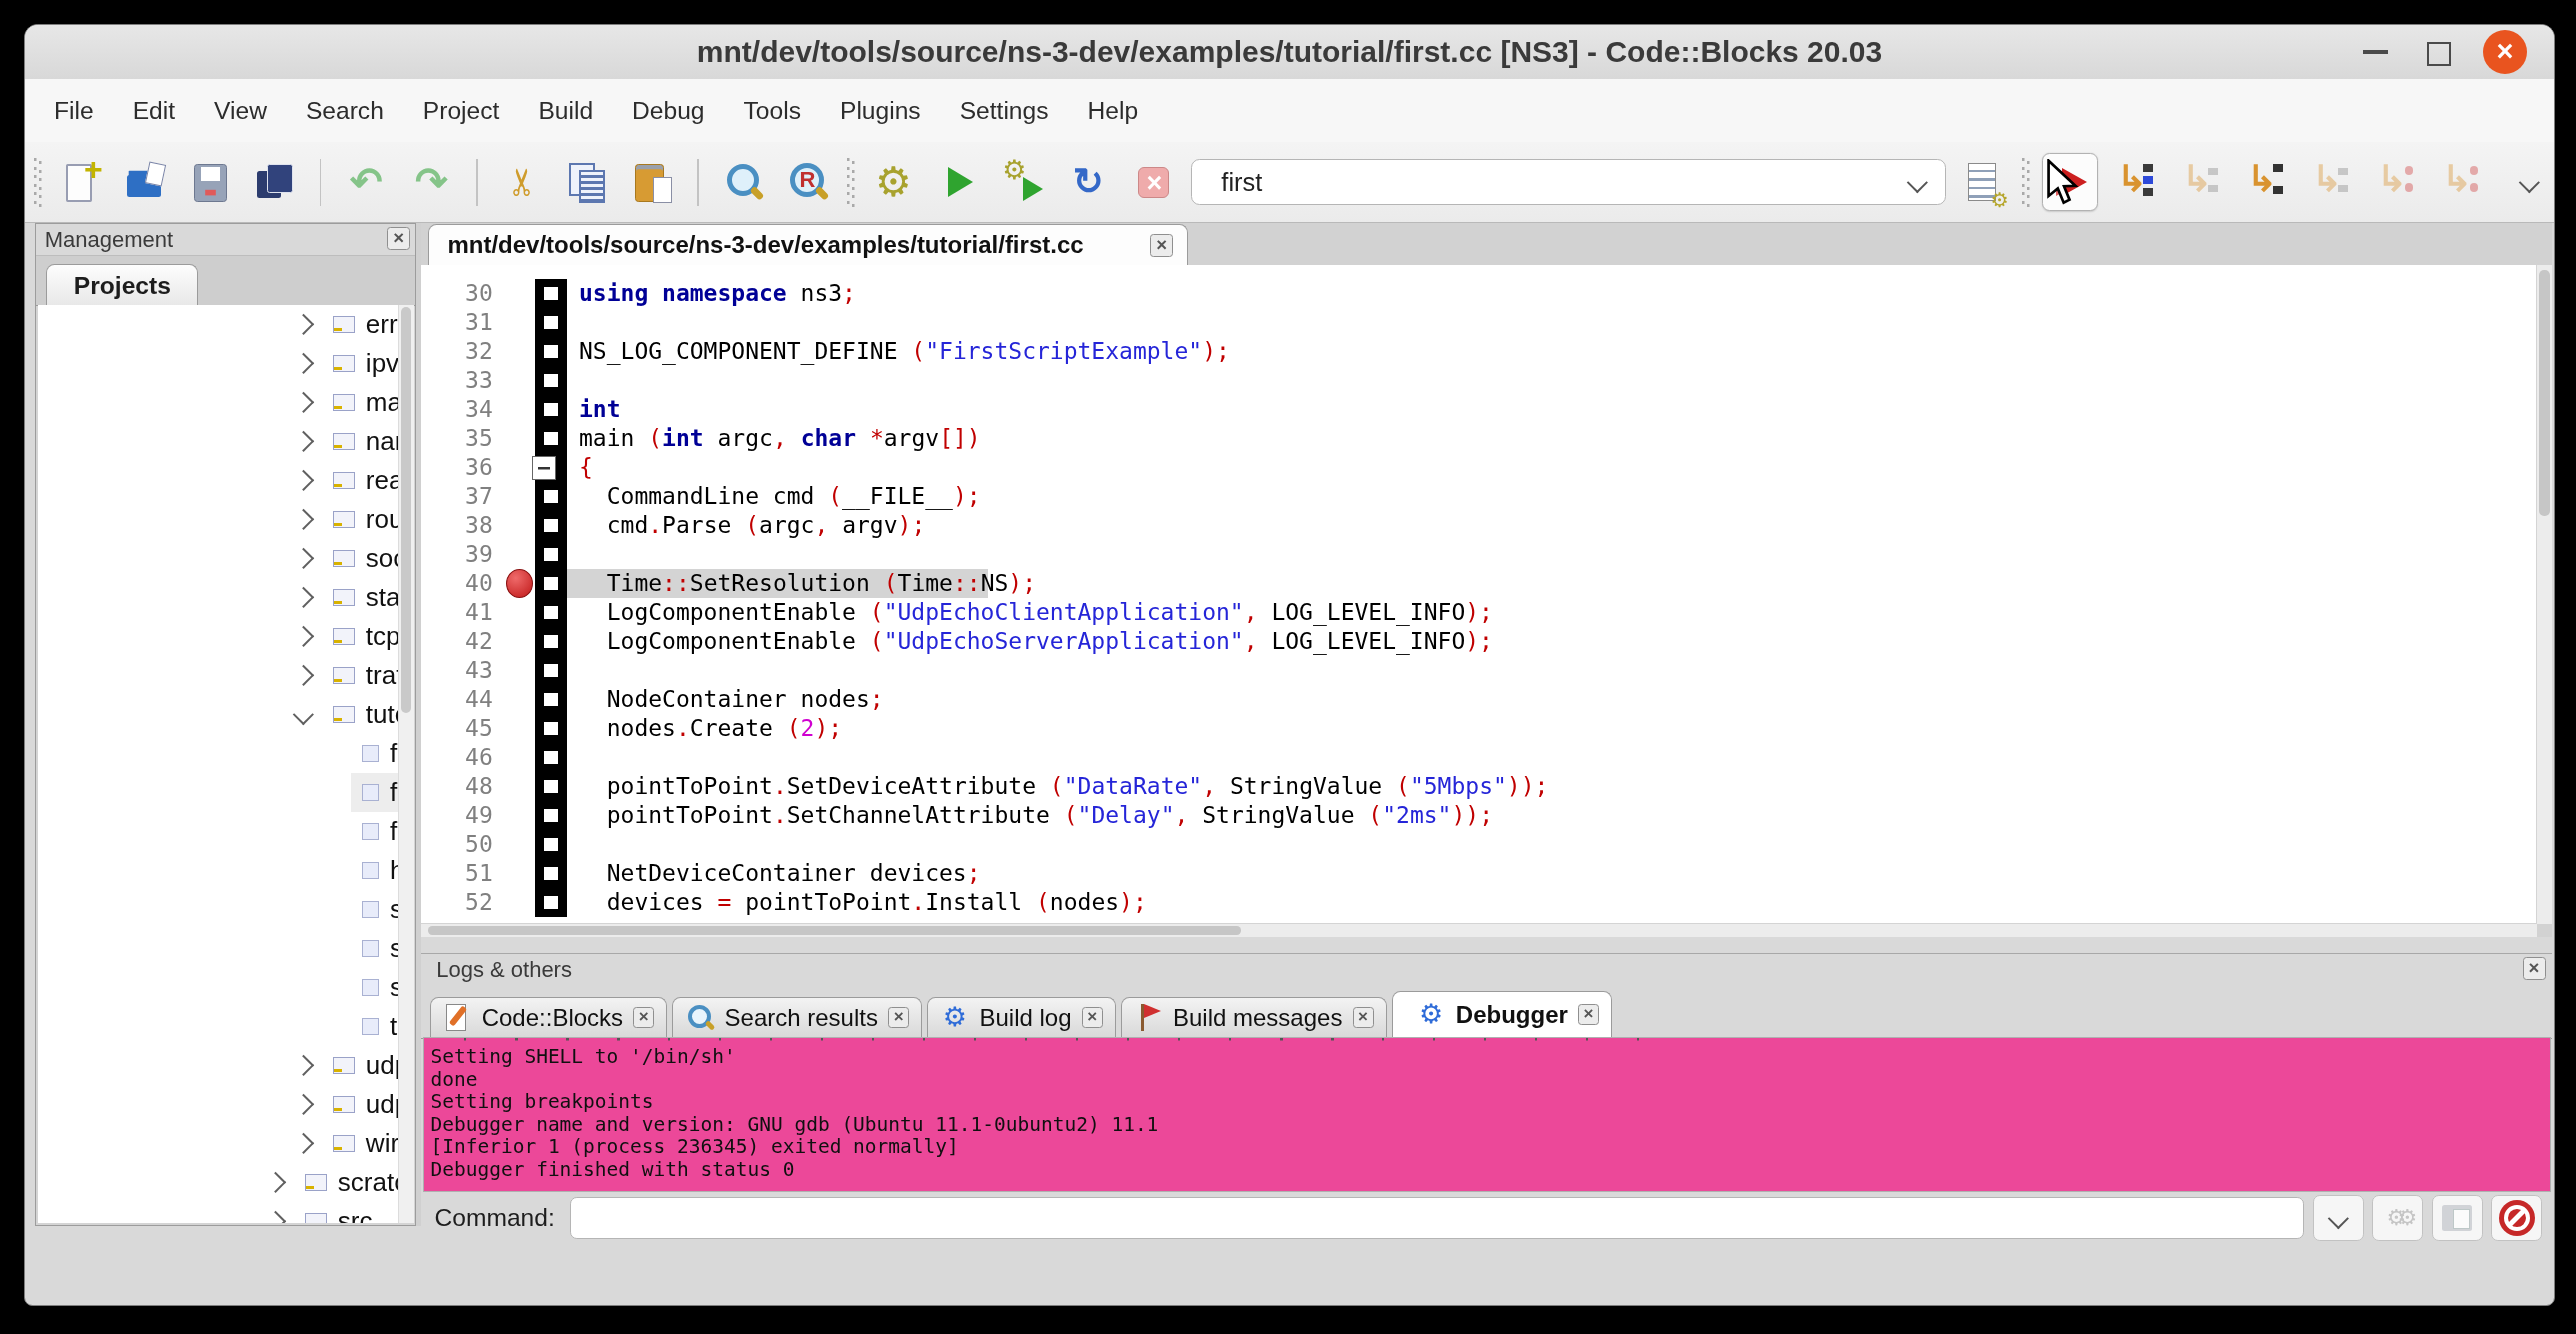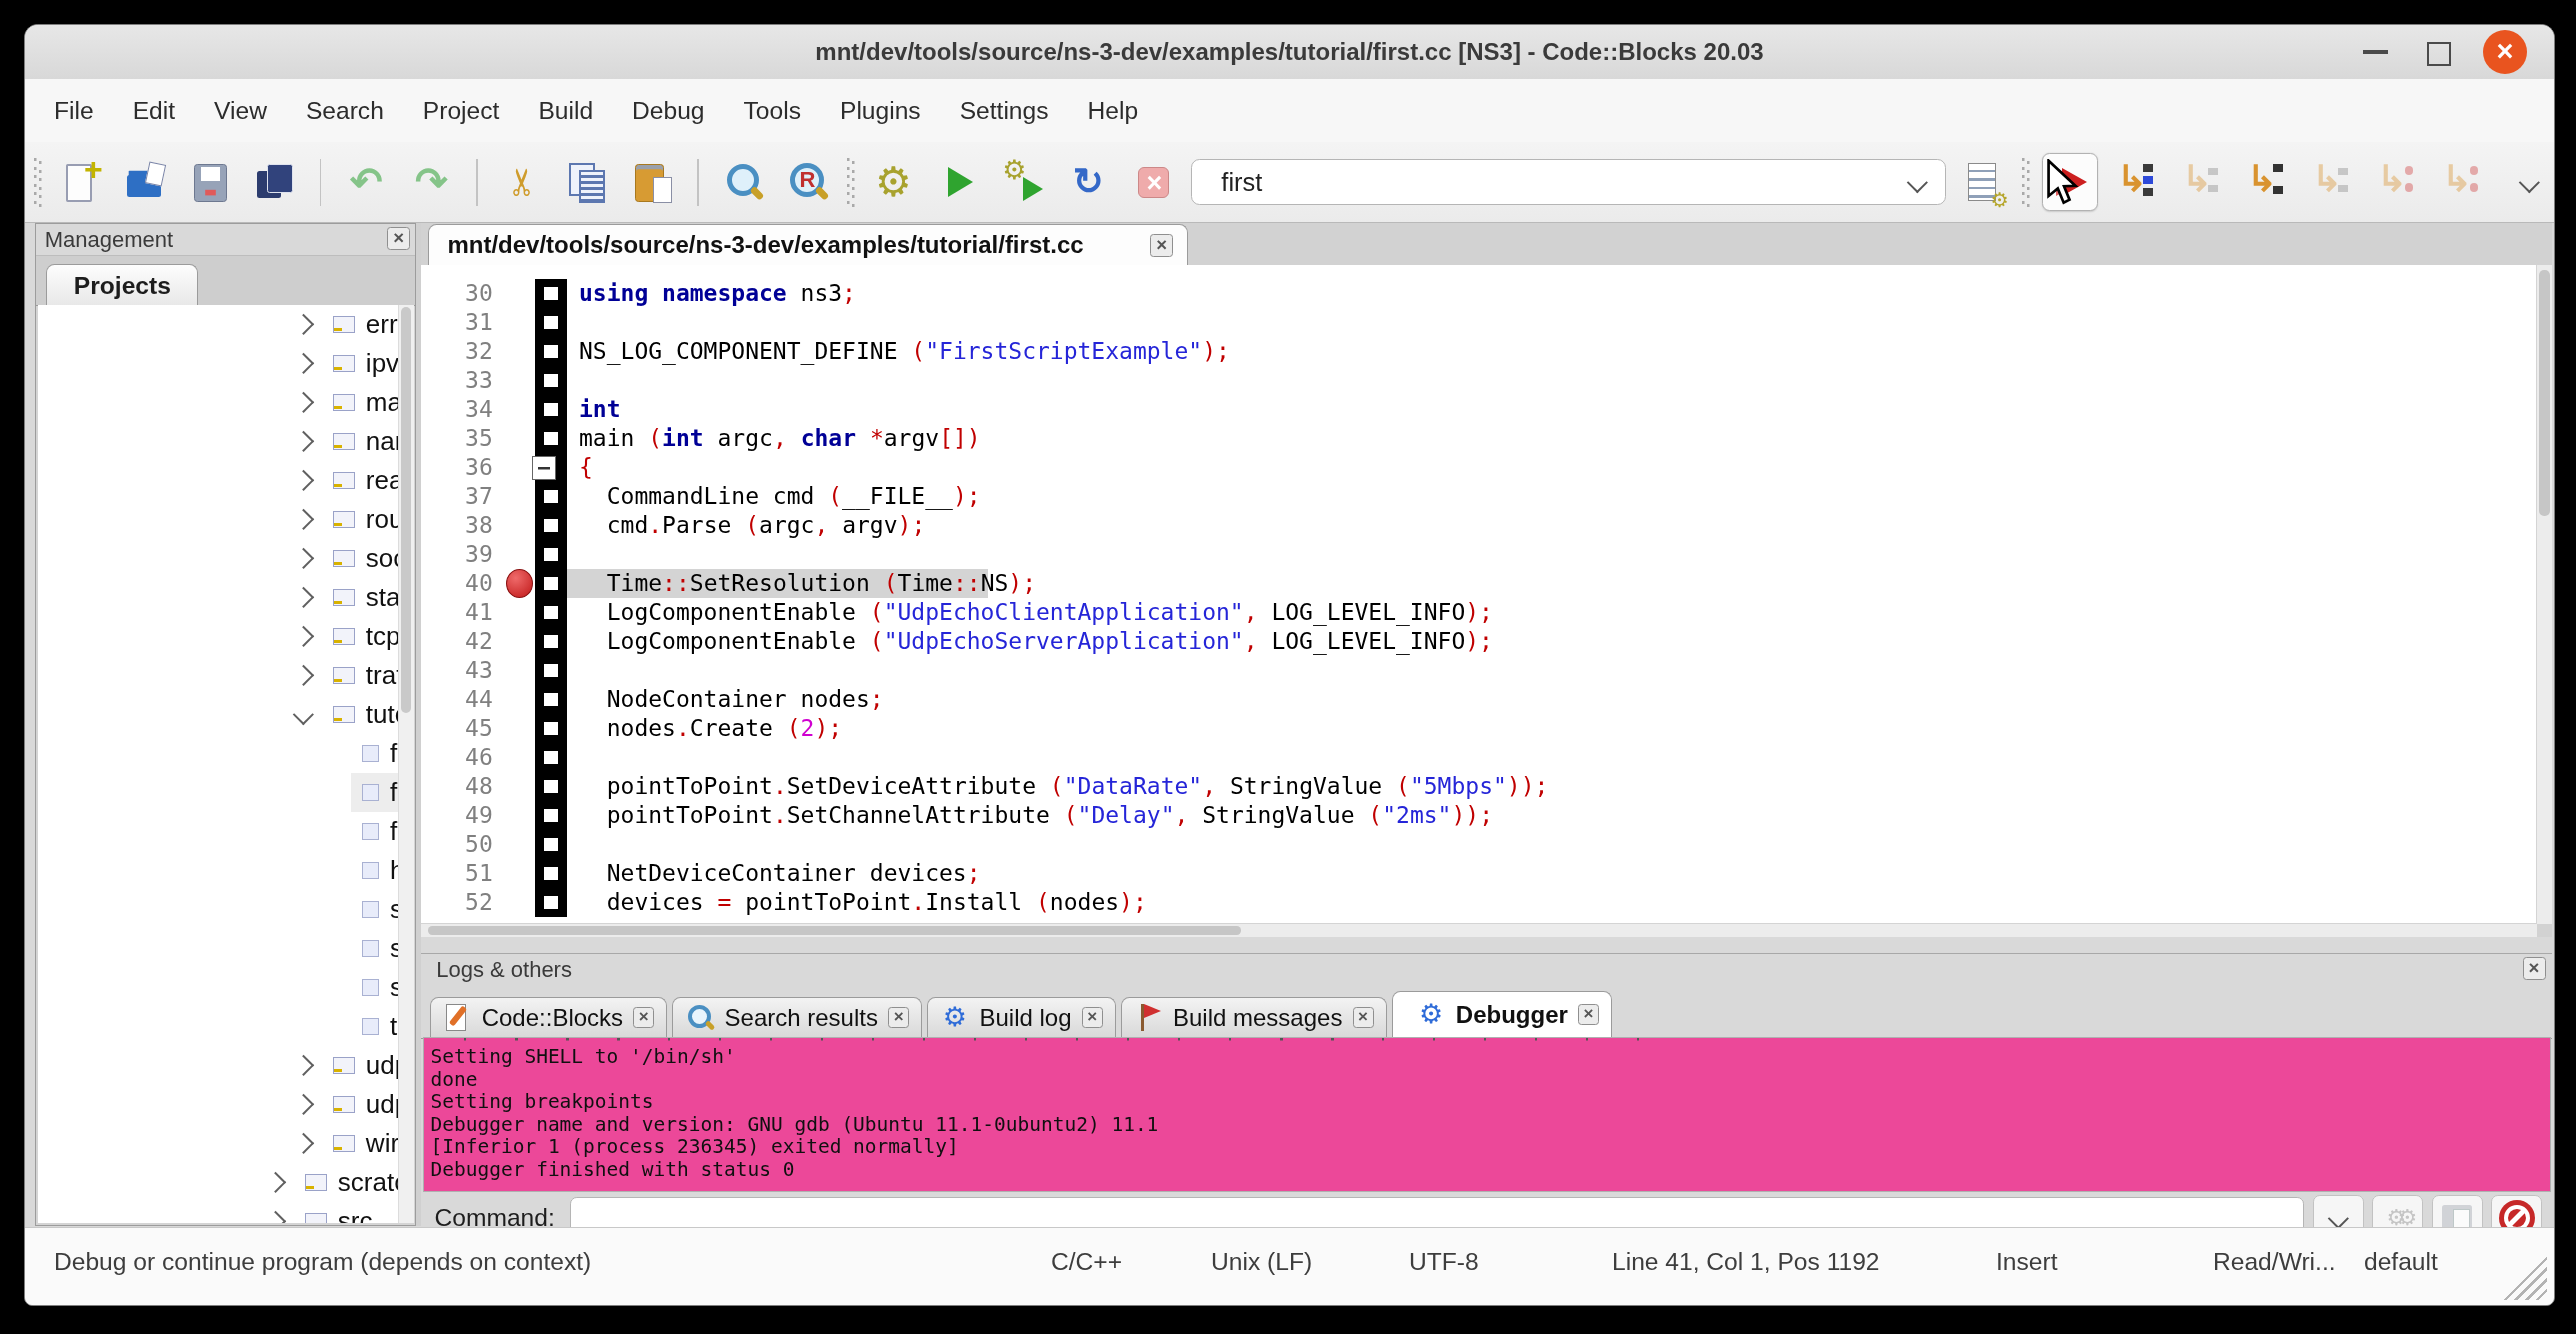--- a/index.html
+++ b/index.html
@@ -5,21 +5,21 @@
   html,body{margin:0;padding:0;}
   body{width:2576px;height:1335px;background:#000;position:relative;overflow:hidden;
        font-family:"Liberation Sans",sans-serif;-webkit-font-smoothing:antialiased;}
   .window{position:absolute;left:24px;top:24px;width:2529px;height:1280px;background:#d9d9d9;
           border:0.8px solid #7e7e7e;border-radius:13.5px 13.5px 8.5px 8.5px;overflow:hidden;}
 
   
   .titlebar{position:absolute;left:0;top:0;right:0;height:54px;
             background:linear-gradient(#e7e7e7,#d8d8d8);border-bottom:0.8px solid #c0c0c0;}
   .title-text{position:absolute;left:0;right:0;top:0;height:54px;line-height:54px;text-align:center;
-              font-size:24px;font-weight:bold;color:#3a3a3a;}
+              font-size:30px;font-weight:bold;color:#3a3a3a;}
   .win-min{position:absolute;right:166px;top:25.4px;width:25.4px;height:3.4px;background:#4a4a4a;}
   .win-max{position:absolute;right:103px;top:17px;width:20.3px;height:20.3px;border:2.5px solid #4a4a4a;background:transparent;}
   .win-close{position:absolute;right:27px;top:5.1px;width:44px;height:44px;border-radius:50%;background:#e9541f;
              color:#fff;font-size:29px;line-height:42px;text-align:center;font-weight:bold;}
 
   
   .menubar{position:absolute;left:0;top:54px;right:0;height:63px;background:#f7f7f7;
            display:flex;align-items:center;padding-left:29px;gap:39px;box-sizing:border-box;}
   .menu-item{font-size:24.6px;color:#2c2c2c;}
 
@@ -535,26 +535,15 @@
         </span>
       <span class="cbtn">
           <span class="cicn-folder-copy"></span>
         </span>
       <span class="cbtn">
           <span class="cicn-stop"></span>
         </span>
     </div>
   </div>
 
-  <div class="statusbar">
-    <div class="grip-corner"></div>
-  <span class="stitem st0">Debug or continue program (depends on context)</span>
-      <span class="stitem st1">C/C++</span>
-      <span class="stitem st2">Unix (LF)</span>
-      <span class="stitem st3">UTF-8</span>
-      <span class="stitem st4">Line 41, Col 1, Pos 1192</span>
-      <span class="stitem st5">Insert</span>
-      <span class="stitem st6">Read/Wri...</span>
-      <span class="stitem st7">default</span>
-    </div>
 
 </div>
 
 
 </body></html>

